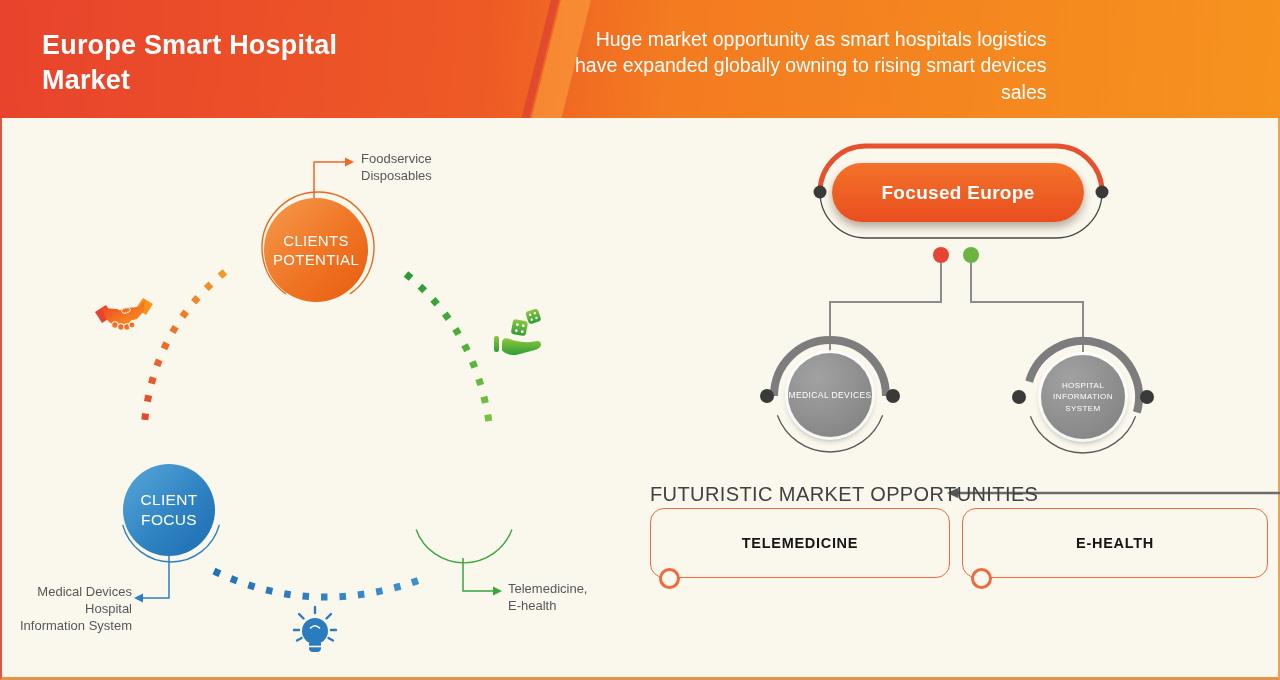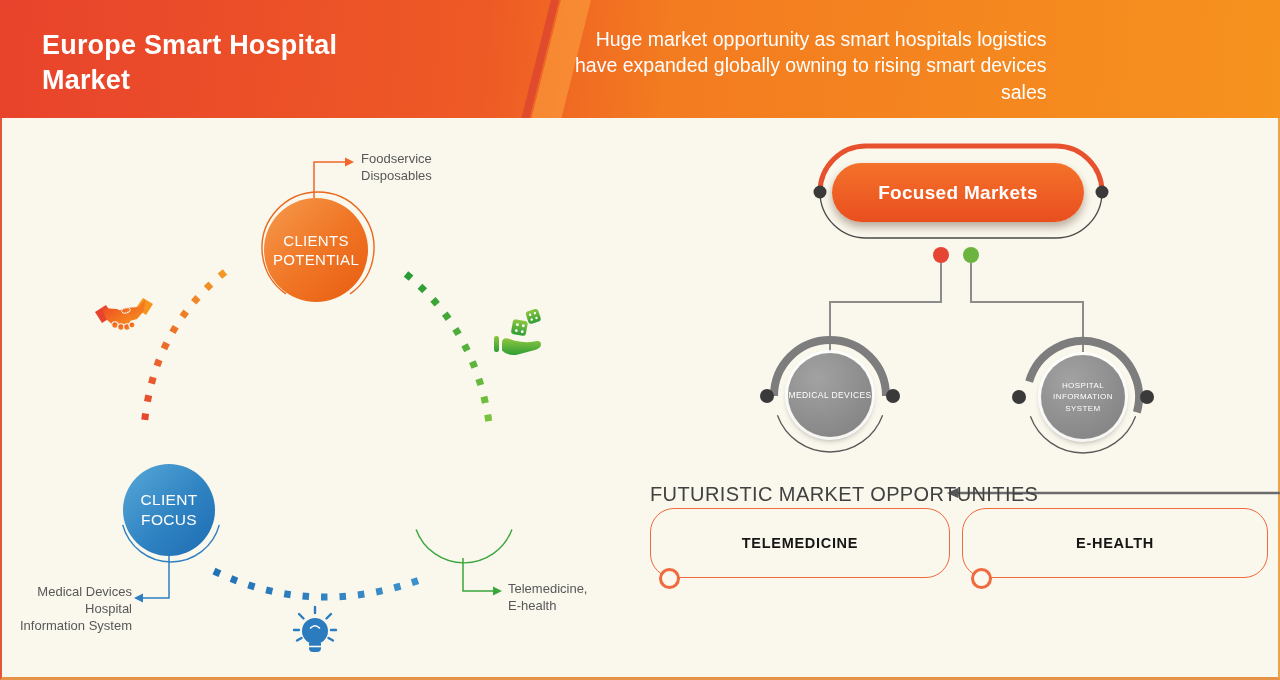--- a/index.html
+++ b/index.html
@@ -27,21 +27,21 @@
   
   #focused-pill{position:absolute;left:832px;top:163px;width:252px;height:59px;z-index:2;border-radius:30px;
     background:linear-gradient(180deg,#f4722a,#e94e1f);box-shadow:0 5px 8px rgba(60,30,10,0.35);
     display:flex;align-items:center;justify-content:center;color:#fff;font-size:19px;font-weight:bold;letter-spacing:0.3px;}
   .gray-node{position:absolute;z-index:2;width:84px;height:84px;border-radius:50%;
     background:radial-gradient(circle at 35% 30%,#a2a2a2,#7e7e7e);
     box-shadow:0 0 0 3px rgba(255,255,255,0.85),0 3px 6px rgba(0,0,0,0.35);
     display:flex;align-items:center;justify-content:center;color:#fff;text-align:center;
     font-size:8.5px;letter-spacing:0.4px;line-height:1.45;white-space:pre-line;}
   #futuristic-heading{position:absolute;left:650px;top:483px;z-index:2;font-size:20px;color:#414141;letter-spacing:0.4px;white-space:nowrap;}
-  .opp-box{position:absolute;top:508px;height:70px;z-index:2;border:1.5px solid #ef6a3e;border-radius:24px;
+  .opp-box{position:absolute;top:508px;height:70px;z-index:2;border:1.5px solid #ef6a3e;border-radius:14px;
     display:flex;align-items:center;justify-content:center;font-size:14.5px;font-weight:bold;color:#161616;letter-spacing:0.7px;}
   .corner-dot{position:absolute;left:8px;bottom:-11.5px;width:21px;height:21px;border-radius:50%;
     border:3px solid #ef6a3e;background:#fbf8ee;}
 </style>
 </head>
 <body>
 
 <div id="page">
 
   <div id="header">
@@ -182,21 +182,21 @@
 FOCUS</div>
 
   <div class="callout" style="left:361px;top:151px;">Foodservice
 Disposables</div>
   <div class="callout" style="left:2px;top:584px;width:130px;text-align:right;">Medical Devices
 Hospital
 Information System</div>
   <div class="callout" style="left:508px;top:581px;">Telemedicine,
 E-health</div>
 
-  <div id="focused-pill">Focused Markets</div>
+  <div id="focused-pill">Focused Europe</div>
 
   <div class="gray-node" style="left:788px;top:353px;">MEDICAL DEVICES</div>
   <div class="gray-node" style="left:1041px;top:355px;font-size:8px;">HOSPITAL
 INFORMATION
 SYSTEM</div>
 
   <div id="futuristic-heading">FUTURISTIC MARKET OPPORTUNITIES</div>
 
   <div class="opp-box" style="left:650px;width:300px;">
     <span>TELEMEDICINE</span>

